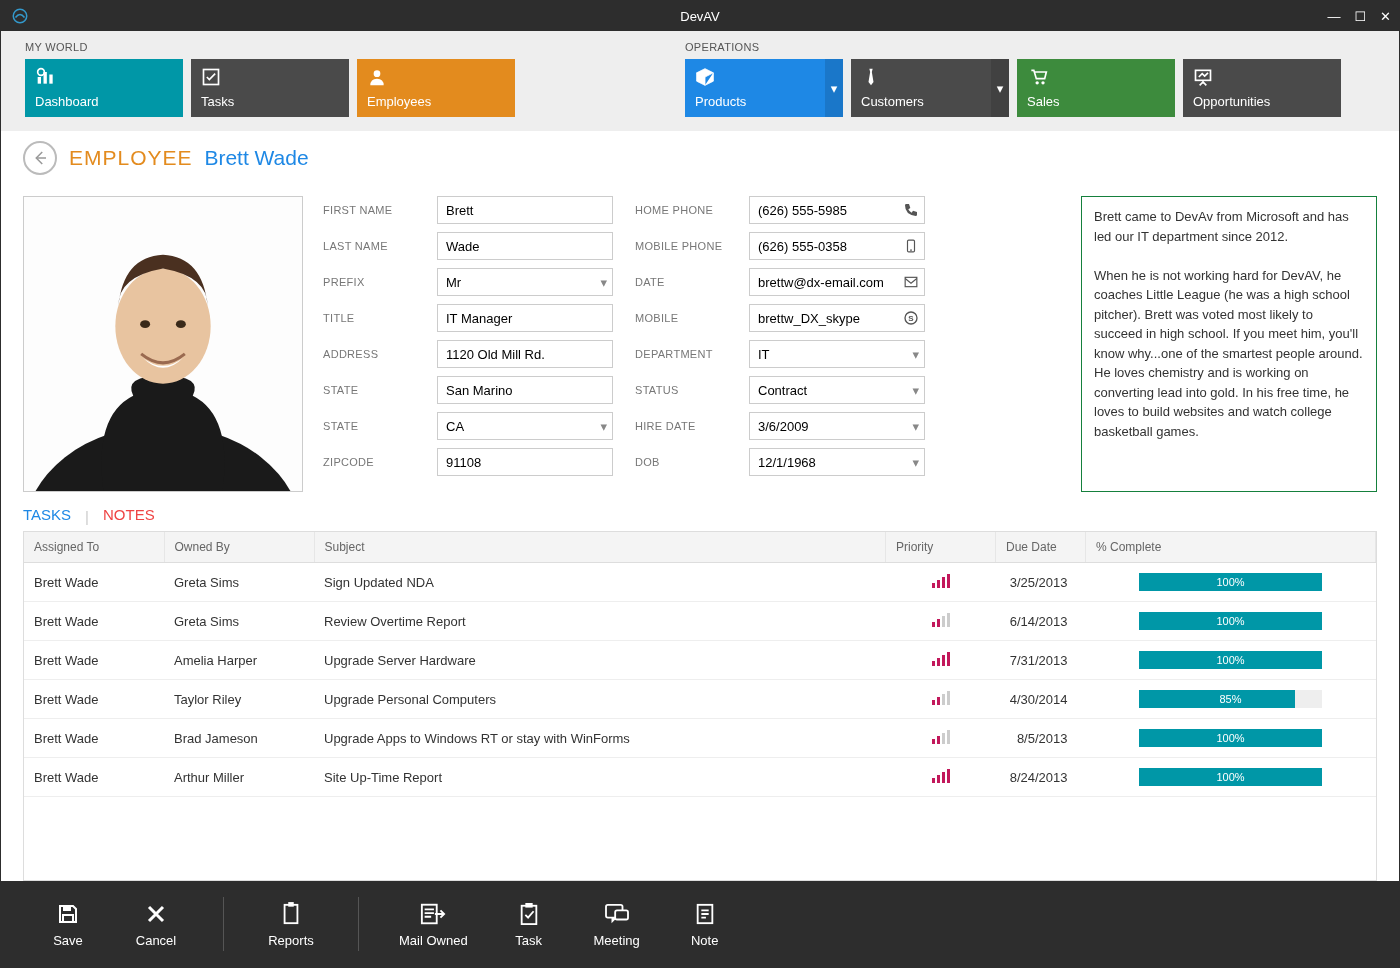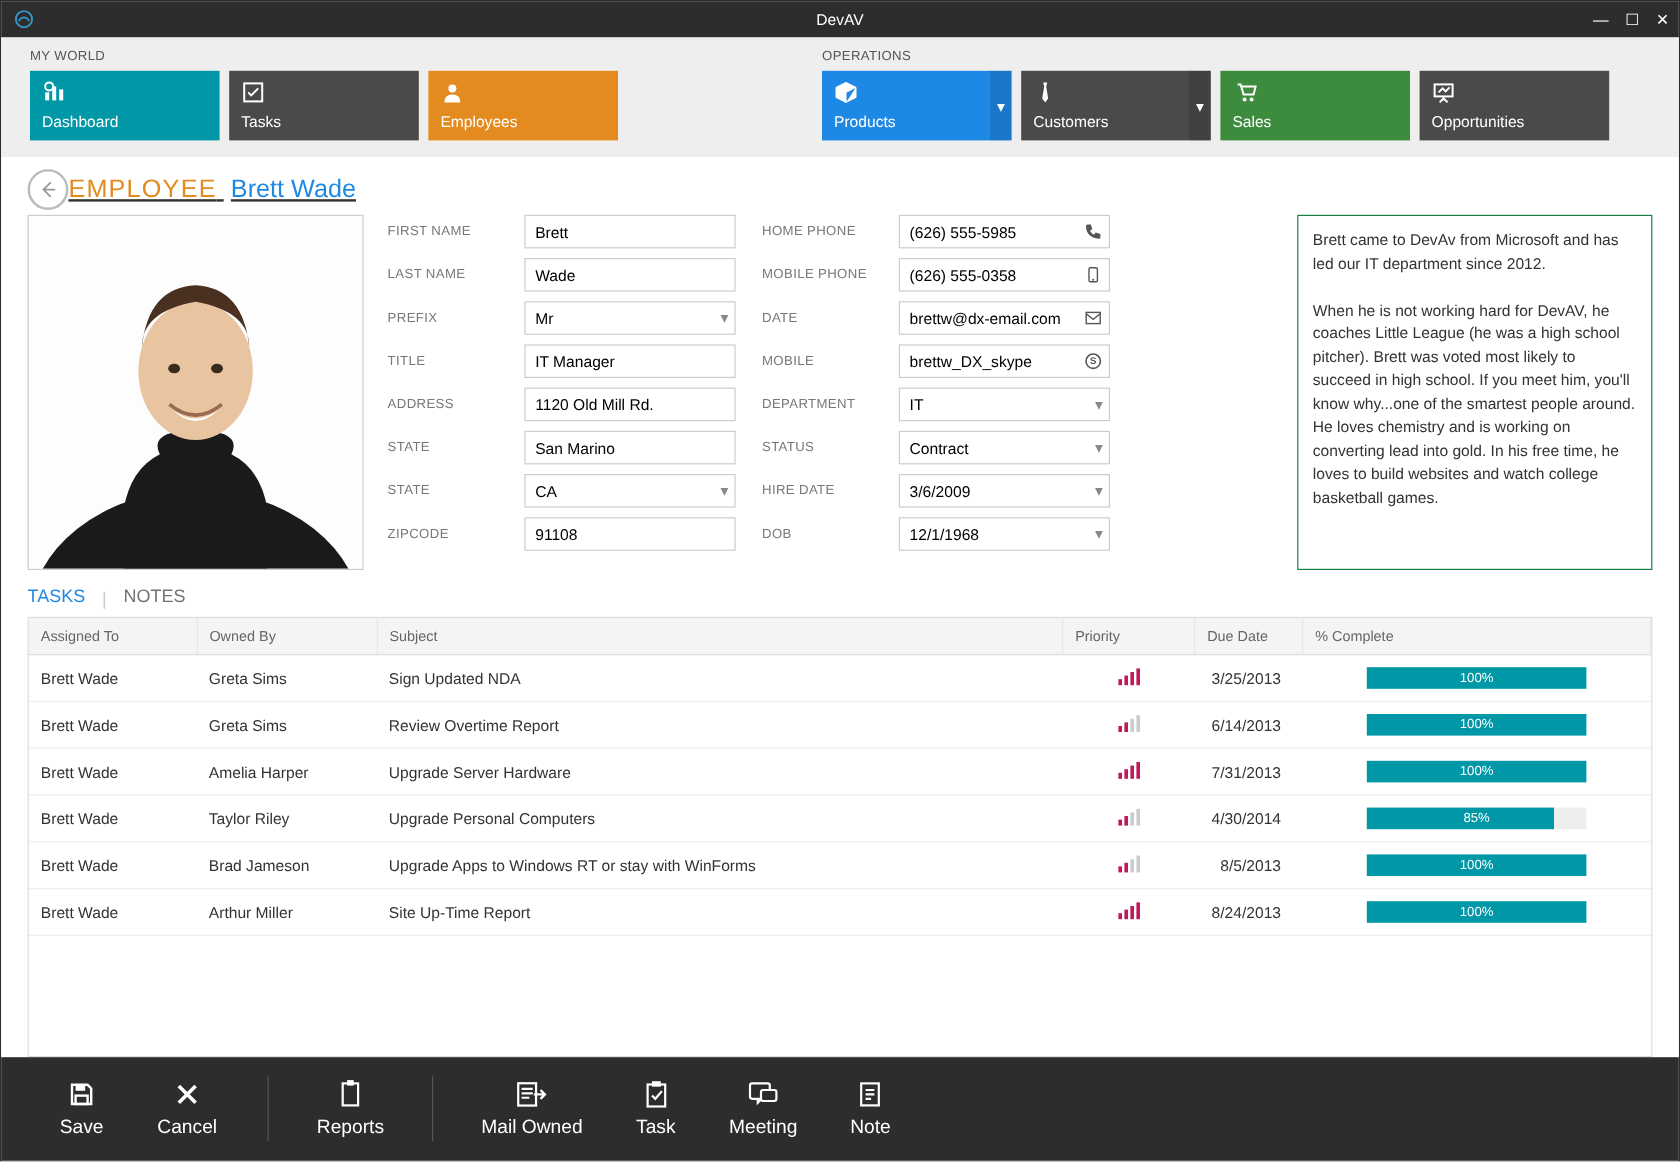--- a/index.html
+++ b/index.html
@@ -22,21 +22,21 @@
 .tile.teal { background: #0097a7; }
 .tile.orange { background: #e38b1e; }
 .tile.blue { background: #1e88e5; }
 .tile.green { background: #3d8b3d; }
 .tile .tile-icon { height: 20px; display: flex; align-items: center; }
 .tile .tile-label { font-size: 13px; }
 .tile .split-arrow { position: absolute; right: 0; top: 0; width: 18px; height: 100%; background: rgba(0,0,0,0.12); display: flex; align-items: center; justify-content: center; }
 .tile.with-split { padding-right: 24px; }
 
 .content { flex: 1; background: #fff; padding: 10px 22px 0 22px; overflow: hidden; display: flex; flex-direction: column; }
-.header-row { display: flex; align-items: center; margin-bottom: 4px; text-decoration: underline; }
+.header-row { display: flex; align-items: center; gap: 12px; margin-bottom: 21px; }
 .back-btn { width: 34px; height: 34px; border: 2px solid #bbb; border-radius: 50%; display: flex; align-items: center; justify-content: center; color: #888; cursor: pointer; }
 .header-title { font-size: 21px; font-weight: 300; }
 .header-title .lbl { color: #e38b1e; letter-spacing: 1px; }
 .header-title .name { color: #1e88e5; margin-left: 6px; }
 
 .detail-grid { display: flex; gap: 20px; }
 .photo { width: 280px; height: 296px; border: 1px solid #ccc; background: linear-gradient(180deg,#f6f6f6,#fff); display: flex; align-items: flex-end; justify-content: center; overflow: hidden; }
 .photo svg { width: 100%; height: 100%; }
 
 .form-cols { flex: 1; display: flex; gap: 22px; }
@@ -49,21 +49,21 @@
 .field-input input { width: 100%; height: 28px; border: 1px solid #ccc; padding: 0 8px; font-size: 13px; background: #fff; }
 .field-input .drop { position: absolute; right: 6px; top: 50%; transform: translateY(-50%); color: #888; pointer-events: none; }
 .field-input .side-icon { position: absolute; right: 4px; top: 50%; transform: translateY(-50%); width: 20px; height: 20px; display: flex; align-items: center; justify-content: center; color: #555; }
 .field-input.with-icon input { padding-right: 28px; }
 
 .notes-box { width: 296px; border: 1px solid #15803d; padding: 10px 12px; font-size: 13px; line-height: 1.5; color: #333; }
 
 .tabs-row { margin-top: 14px; display: flex; align-items: center; gap: 14px; font-size: 15px; }
 .tabs-row .tab { cursor: pointer; padding-bottom: 4px; }
 .tabs-row .tab.active { color: #1e88e5; }
-.tabs-row .tab.inactive { color: #737373; }
+.tabs-row .tab.inactive { color: #ef4444; }
 .tabs-row .divider { color: #ccc; }
 
 .grid { border: 1px solid #ddd; margin-top: 4px; flex: 1; overflow: hidden; }
 .grid table { width: 100%; border-collapse: collapse; }
 .grid th { text-align: left; font-weight: 400; font-size: 12px; color: #666; background: #f4f4f4; border-bottom: 1px solid #ddd; border-right: 1px solid #e6e6e6; padding: 8px 10px; }
 .grid td { border-bottom: 1px solid #eee; padding: 10px 10px; font-size: 13px; vertical-align: middle; }
 .grid td.center { text-align: center; }
 .grid td.right { text-align: right; padding-right: 18px; }
 .progress-wrap { display: flex; justify-content: center; }
 .progress { width: 183px; height: 18px; background: #eee; position: relative; }
@@ -71,21 +71,21 @@
 .progress .txt { position: absolute; left: 0; right: 0; top: 0; bottom: 0; display: flex; align-items: center; justify-content: center; color: #fff; font-size: 11px; }
 .priority-icon { display: inline-flex; gap: 2px; align-items: flex-end; height: 14px; }
 .priority-icon span { width: 3px; background: #c2185b; }
 .priority-icon span.dim { background: #ccc; }
 .priority-icon span:nth-child(1){height:5px}.priority-icon span:nth-child(2){height:8px}.priority-icon span:nth-child(3){height:11px}.priority-icon span:nth-child(4){height:14px}
 
 .footer { background: #2d2d2d; color: #fff; height: 86px; display: flex; align-items: center; padding: 0 40px; }
 .footer .fgroup { display: flex; gap: 34px; }
 .footer .fbtn { display: flex; flex-direction: column; align-items: center; gap: 6px; cursor: pointer; min-width: 54px; }
 .footer .fbtn .ficon { height: 26px; display: flex; align-items: center; justify-content: center; }
-.footer .fbtn .flabel { font-size: 16px; }
+.footer .fbtn .flabel { font-size: 13px; }
 .footer .fsep { width: 1px; height: 54px; background: #555; margin: 0 40px; }
 </style>
 </head>
 <body>
 
 <div class="window">
   <div class="titlebar">
     <svg class="app-icon" viewBox="0 0 24 24">
         <circle cx="12" cy="12" r="9" fill="none" stroke="#39c" stroke-width="2"></circle>
         <path d="M6 14 Q12 6 18 14" fill="none" stroke="#39c" stroke-width="2"></path>

